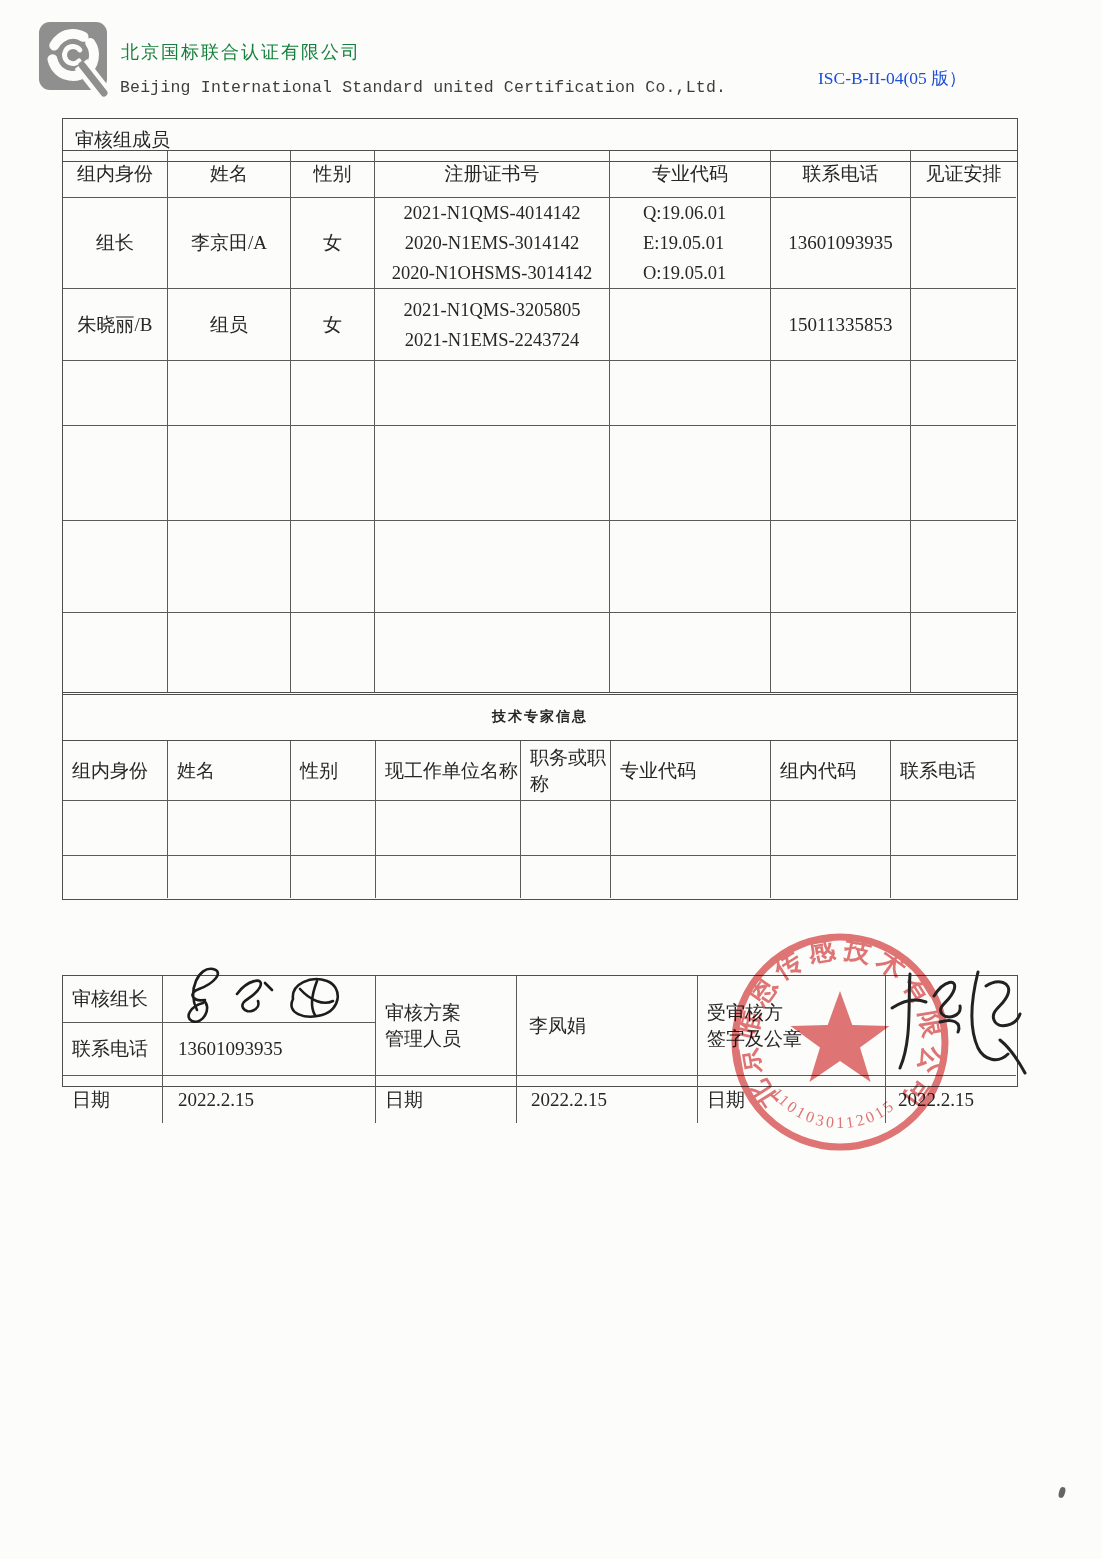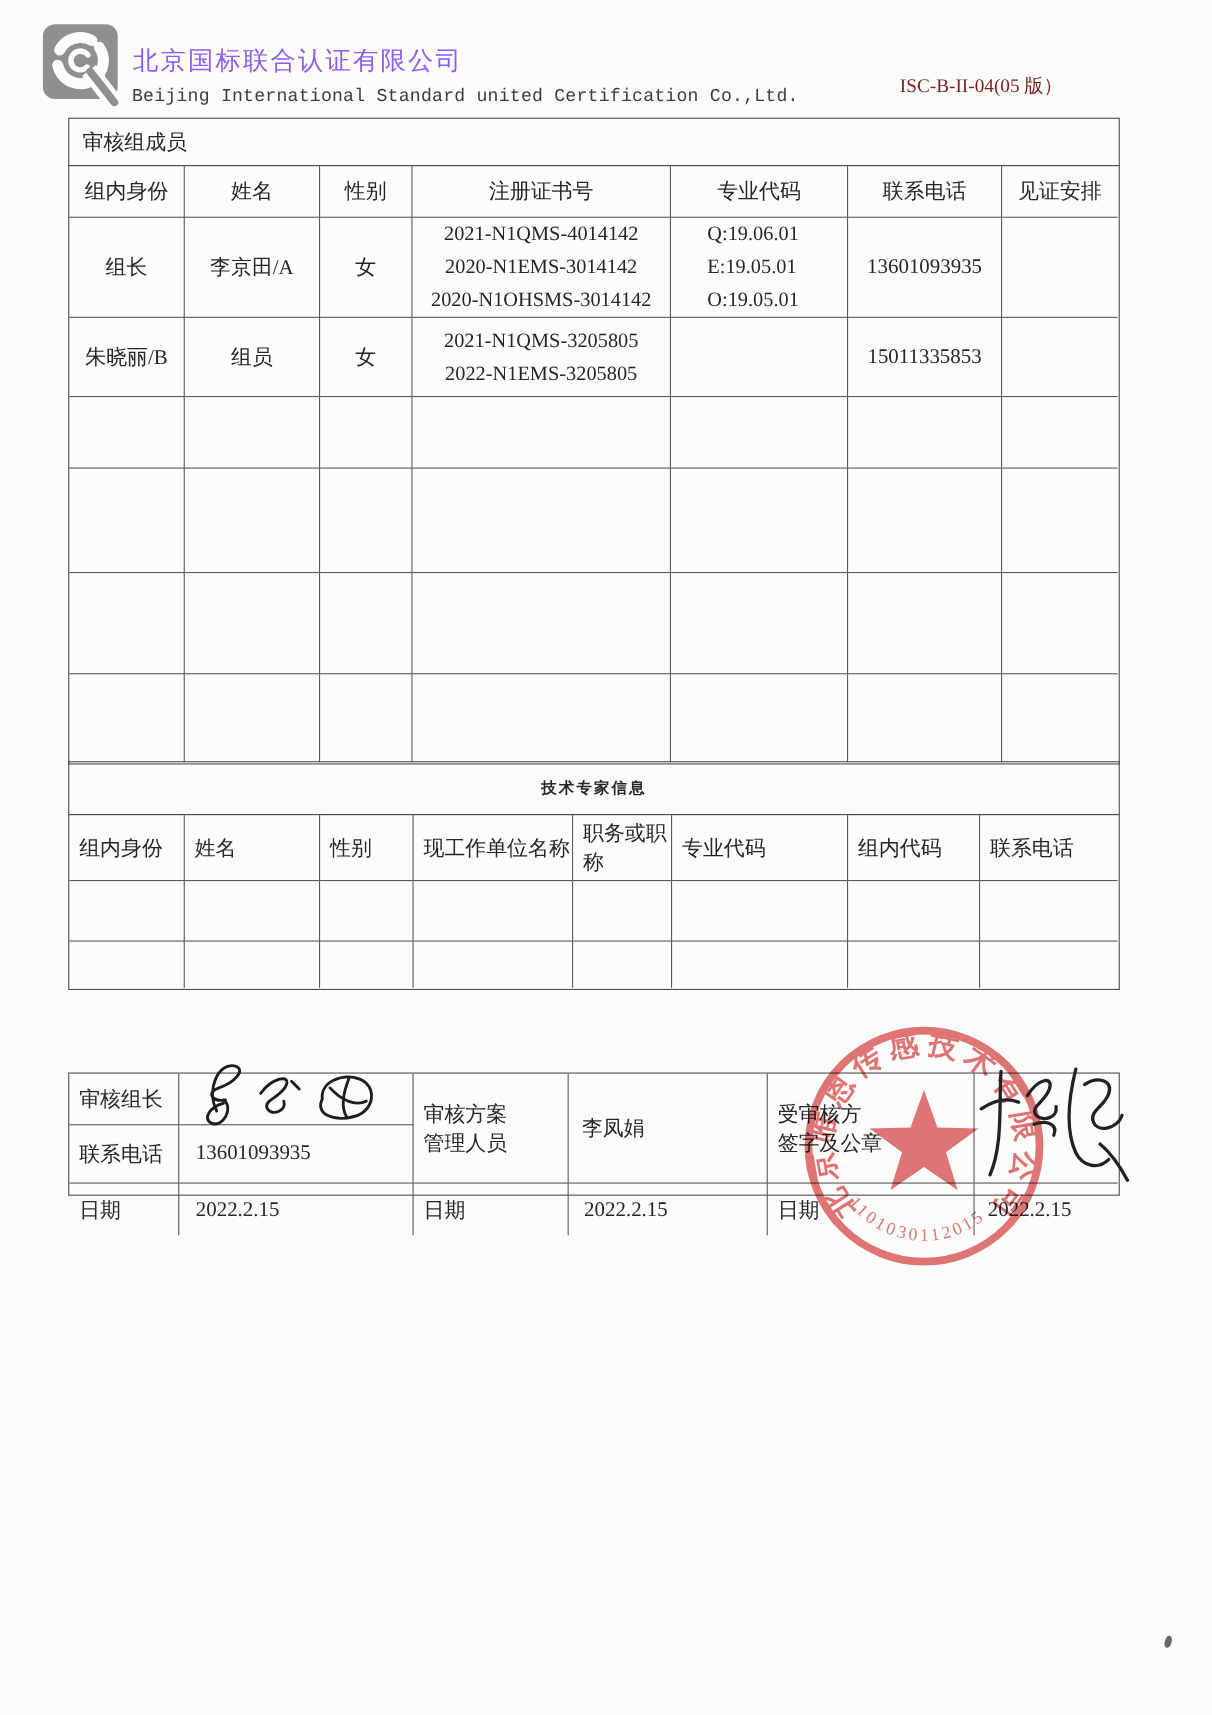--- a/index.html
+++ b/index.html
@@ -3,26 +3,26 @@
 <meta charset="utf-8">
 <style>
   html,body{margin:0;padding:0;background:#e8e8e6;}
   .sheet{
     position:relative;width:1102px;height:1559px;background:#fcfcfa;
     font-family:"Liberation Serif","DejaVu Serif",serif;color:#262626;overflow:hidden;
     margin:0 auto;
   }
   .abs{position:absolute;}
   
-  .co-cn{position:absolute;left:121px;top:40px;font-size:23px;letter-spacing:2px;color:#8b5cf6;}
+  .co-cn{position:absolute;left:121px;top:40px;font-size:18px;letter-spacing:2px;color:#15803d;}
   .co-en{position:absolute;left:120px;top:78px;font-size:16.5px;font-family:Liberation Mono, monospace;color:#3d3d3d;letter-spacing:0.2px;}
-  .doc-code{position:absolute;left:818px;top:66px;font-size:17.5px;color:#7f1d1d;}
+  .doc-code{position:absolute;left:818px;top:66px;font-size:17.5px;color:#1d4ed8;}
   
   .box{position:absolute;left:62px;width:956px;box-sizing:border-box;border:1.5px solid #4e4e4e;background:transparent;}
-  .title-row{top:107px;height:44px;display:flex;align-items:center;padding-left:12px;font-size:19px;}
+  .title-row{top:118px;height:44px;display:flex;align-items:center;padding-left:12px;font-size:19px;}
   .expert-title{top:692px;height:49px;display:flex;align-items:center;justify-content:center;font-size:14px;font-weight:bold;letter-spacing:2px;}
   .commit{top:898px;height:78px;padding:7px 10px 0 10px;font-size:19px;font-weight:bold;line-height:31px;letter-spacing:0;}
   
   .grid{position:absolute;left:62px;width:956px;box-sizing:border-box;border:1.5px solid #4e4e4e;display:grid;}
   .members{top:150px;height:545px;grid-template-columns:105px 123px 84px 235px 161px 140px 105px;grid-template-rows:47px 91px 72px 65px 95px 92px 80px;}
   .expert{top:740px;height:160px;grid-template-columns:105px 123px 85px 145px 90px 160px 120px 125px;grid-template-rows:60px 55px 42px;}
   .signoff{top:975px;height:112px;grid-template-columns:100px 213px 141px 181px 188px 130px;grid-template-rows:47px 53px 47px;}
   .c{border-right:1px solid #5a5a5a;border-bottom:1px solid #5a5a5a;display:flex;flex-direction:column;justify-content:center;align-items:center;font-size:19px;text-align:center;overflow:visible;}
   .c.hleft{align-items:flex-start;text-align:left;padding-left:9px;box-sizing:border-box;}
   .nr{border-right:none;}
@@ -81,21 +81,21 @@
       <div class="ln">O:19.05.01</div>
     </div>
     <div class="c">13601093935</div>
     <div class="c nr"></div>
 
     <div class="c">朱晓丽/B</div>
     <div class="c">组员</div>
     <div class="c">女</div>
     <div class="c">
       <div class="ln">2021-N1QMS-3205805</div>
-      <div class="ln">2022-N1EMS-3205805</div>
+      <div class="ln">2021-N1EMS-2243724</div>
     </div>
     <div class="c"></div>
     <div class="c">15011335853</div>
     <div class="c nr"></div>
 
     <div class="c"></div>
     <div class="c"></div>
     <div class="c"></div>
     <div class="c"></div>
     <div class="c"></div>

